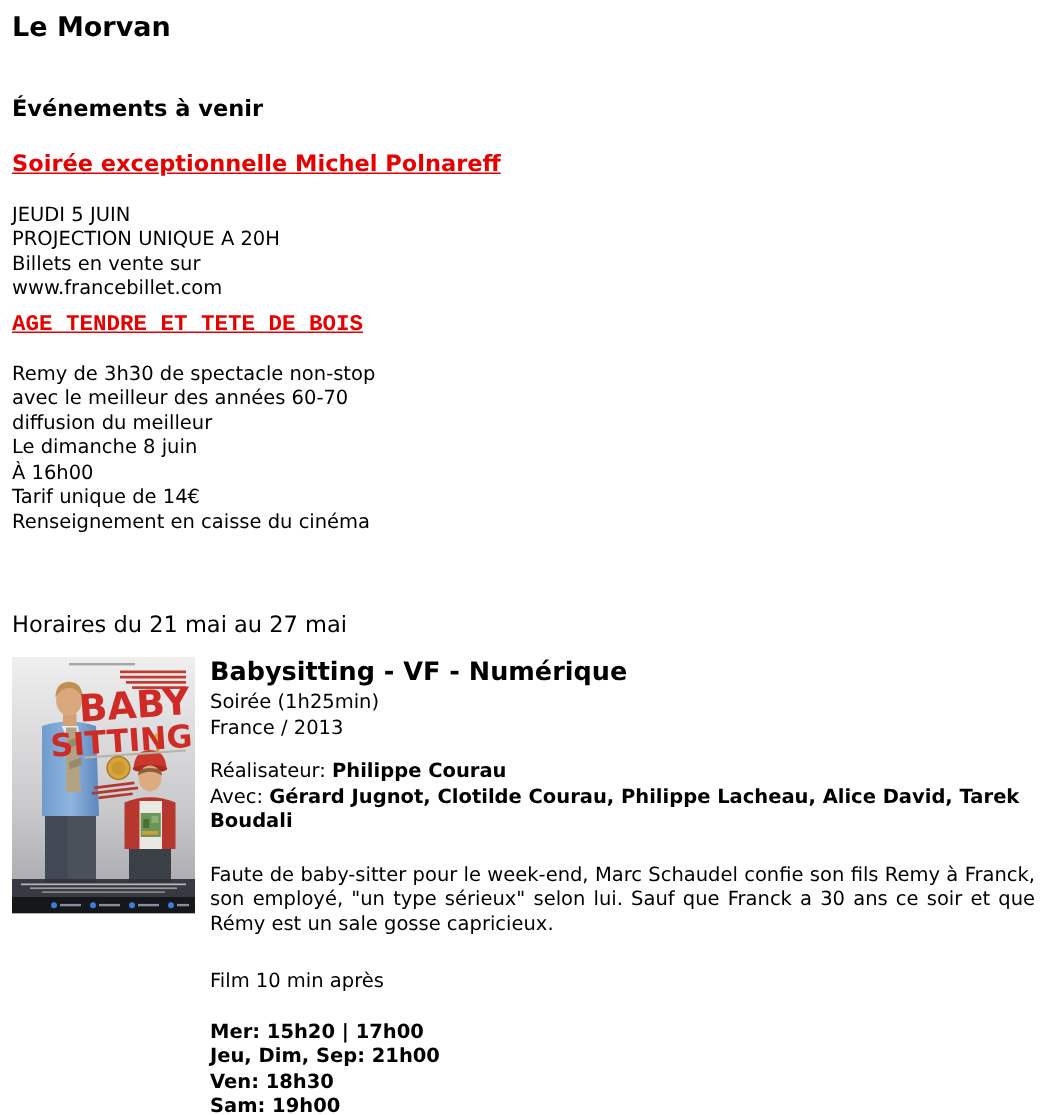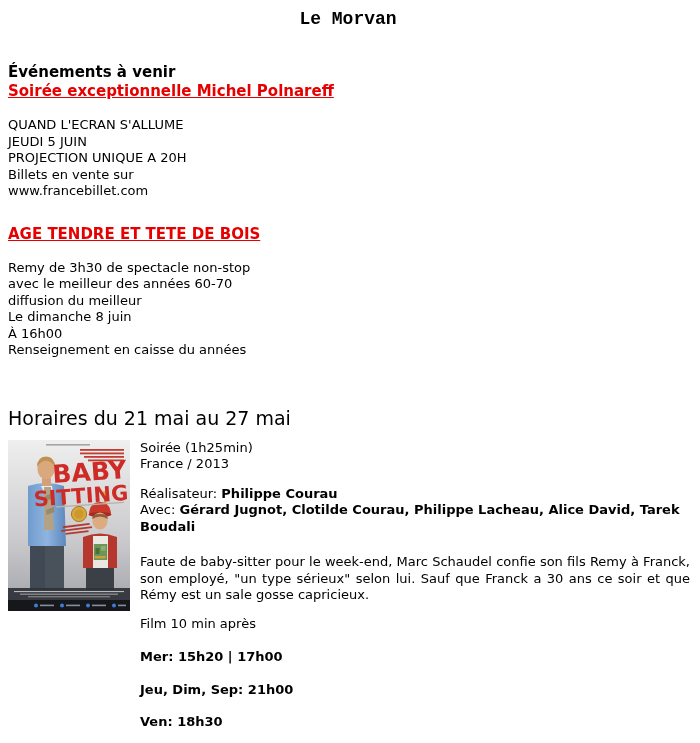--- a/index.html
+++ b/index.html
@@ -8,88 +8,88 @@
   body {
     width: 700px; height: 743px;
     font-family: "DejaVu Sans", "Liberation Sans", sans-serif;
     color: var(--text);
     font-size: 13px;
     line-height: 16.5px;
     overflow: hidden;
   }
   .page { padding: 8px 10px 10px 8px; }
 
-  .site-header { text-align: center; padding-right: 2px; font-family: Liberation Mono, monospace; }
+  .site-header { text-align: left; padding-right: 2px; }
   .site-title { font-size: 18px; font-weight: bold; line-height: 22px; }
 
   .section-heading {
     font-size: 15px; font-weight: bold; line-height: 19px;
     margin: 33px 0 0 0;
   }
   .event-title {
     display: inline-block;
     font-size: 15px; font-weight: bold; line-height: 19px;
     color: var(--accent); text-decoration: underline;
     cursor: pointer;
   }
-  .event-title.first { }
-  .event-title.second { margin-top: 25px; }
+  .event-title.first { margin-top: 18px; }
+  .event-title.second { margin-top: 5px; font-family: Liberation Mono, monospace; }
   .event-lines { margin-top: 16px; }
   .event-lines div { white-space: pre; }
 
   .horaires-heading {
-    font-size: 19px; font-weight: normal; line-height: 19px;
+    font-size: 15px; font-weight: normal; line-height: 19px;
     margin-top: 50px;
   }
 
   .movie-row { display: flex; margin-top: 12px; }
   .poster-wrap { flex: 0 0 122px; width: 122px; height: 171px; }
   .poster-wrap svg { display: block; }
 
   .movie-info { flex: 1; padding-left: 10px; }
   .movie-title { font-size: 17px; font-weight: bold; line-height: 21px; margin-bottom: 2px; }
   .movie-meta div { line-height: 16.5px; }
   .credits { margin-top: 13px; }
   .credits .bold { font-weight: bold; }
   .synopsis { margin-top: 19px; text-align: justify; }
-  .film-note { margin-top: 12px; }
+  .film-note { margin-top: 22px; }
   .showtimes { margin-top: 17px; font-weight: bold; }
-  .showtimes div { line-height: 16.5px; margin-top: 16px; }
+  .showtimes div { line-height: 16.5px; }
 </style>
 </head>
 <body>
 
 <div class="page">
 
   <div class="site-header">
     <span class="site-title">Le Morvan</span>
   </div>
 
   <div class="section-heading">Événements à venir</div>
 
   <div>
     <a class="event-title first">Soirée exceptionnelle Michel Polnareff</a>
     <div class="event-lines">
-        <div>QUAND L'ECRAN S'ALLUME</div>
         <div>JEUDI 5 JUIN</div>
         <div>PROJECTION UNIQUE A 20H</div>
         <div>Billets en vente sur</div>
         <div>www.francebillet.com</div>
       </div>
   </div>
 
   <div>
     <a class="event-title second">AGE TENDRE ET TETE DE BOIS</a>
     <div class="event-lines">
         <div>Remy de 3h30 de spectacle non-stop</div>
         <div>avec le meilleur des années 60-70</div>
         <div>diffusion du meilleur</div>
         <div>Le dimanche 8 juin</div>
         <div>À 16h00</div>
-        <div>Renseignement en caisse du années</div>
+        <div>Tarif unique de 14€</div>
+        <div>Renseignement en caisse du cinéma</div>
       </div>
   </div>
 
   <div class="horaires-heading">Horaires du 21 mai au 27 mai</div>
 
   <div class="movie-row">
 
     <div class="poster-wrap">
       <svg width="122" height="171" viewBox="0 0 122 171" xmlns="http://www.w3.org/2000/svg">
         <defs>
@@ -176,20 +176,21 @@
             <circle cx="80" cy="165.5" r="2" fill="#3b7dd8"></circle>
             <rect x="84" y="164.6" width="14" height="1.6" fill="#84909f"></rect>
             <circle cx="106" cy="165.5" r="2" fill="#3b7dd8"></circle>
             <rect x="110" y="164.6" width="8" height="1.6" fill="#84909f"></rect>
           </g>
         </g>
       </svg>
     </div>
 
     <div class="movie-info">
+      <div class="movie-title">Babysitting - VF - Numérique</div>
       <div class="movie-meta">
         <div>Soirée (1h25min)</div>
         <div>France / 2013</div>
       </div>
 
       <div class="credits">
         <div><span>Réalisateur: </span><span class="bold">Philippe Courau</span></div>
         <div><span>Avec: </span><span class="bold">Gérard Jugnot, Clotilde Courau, Philippe Lacheau, Alice David, Tarek Boudali</span></div>
       </div>
 

